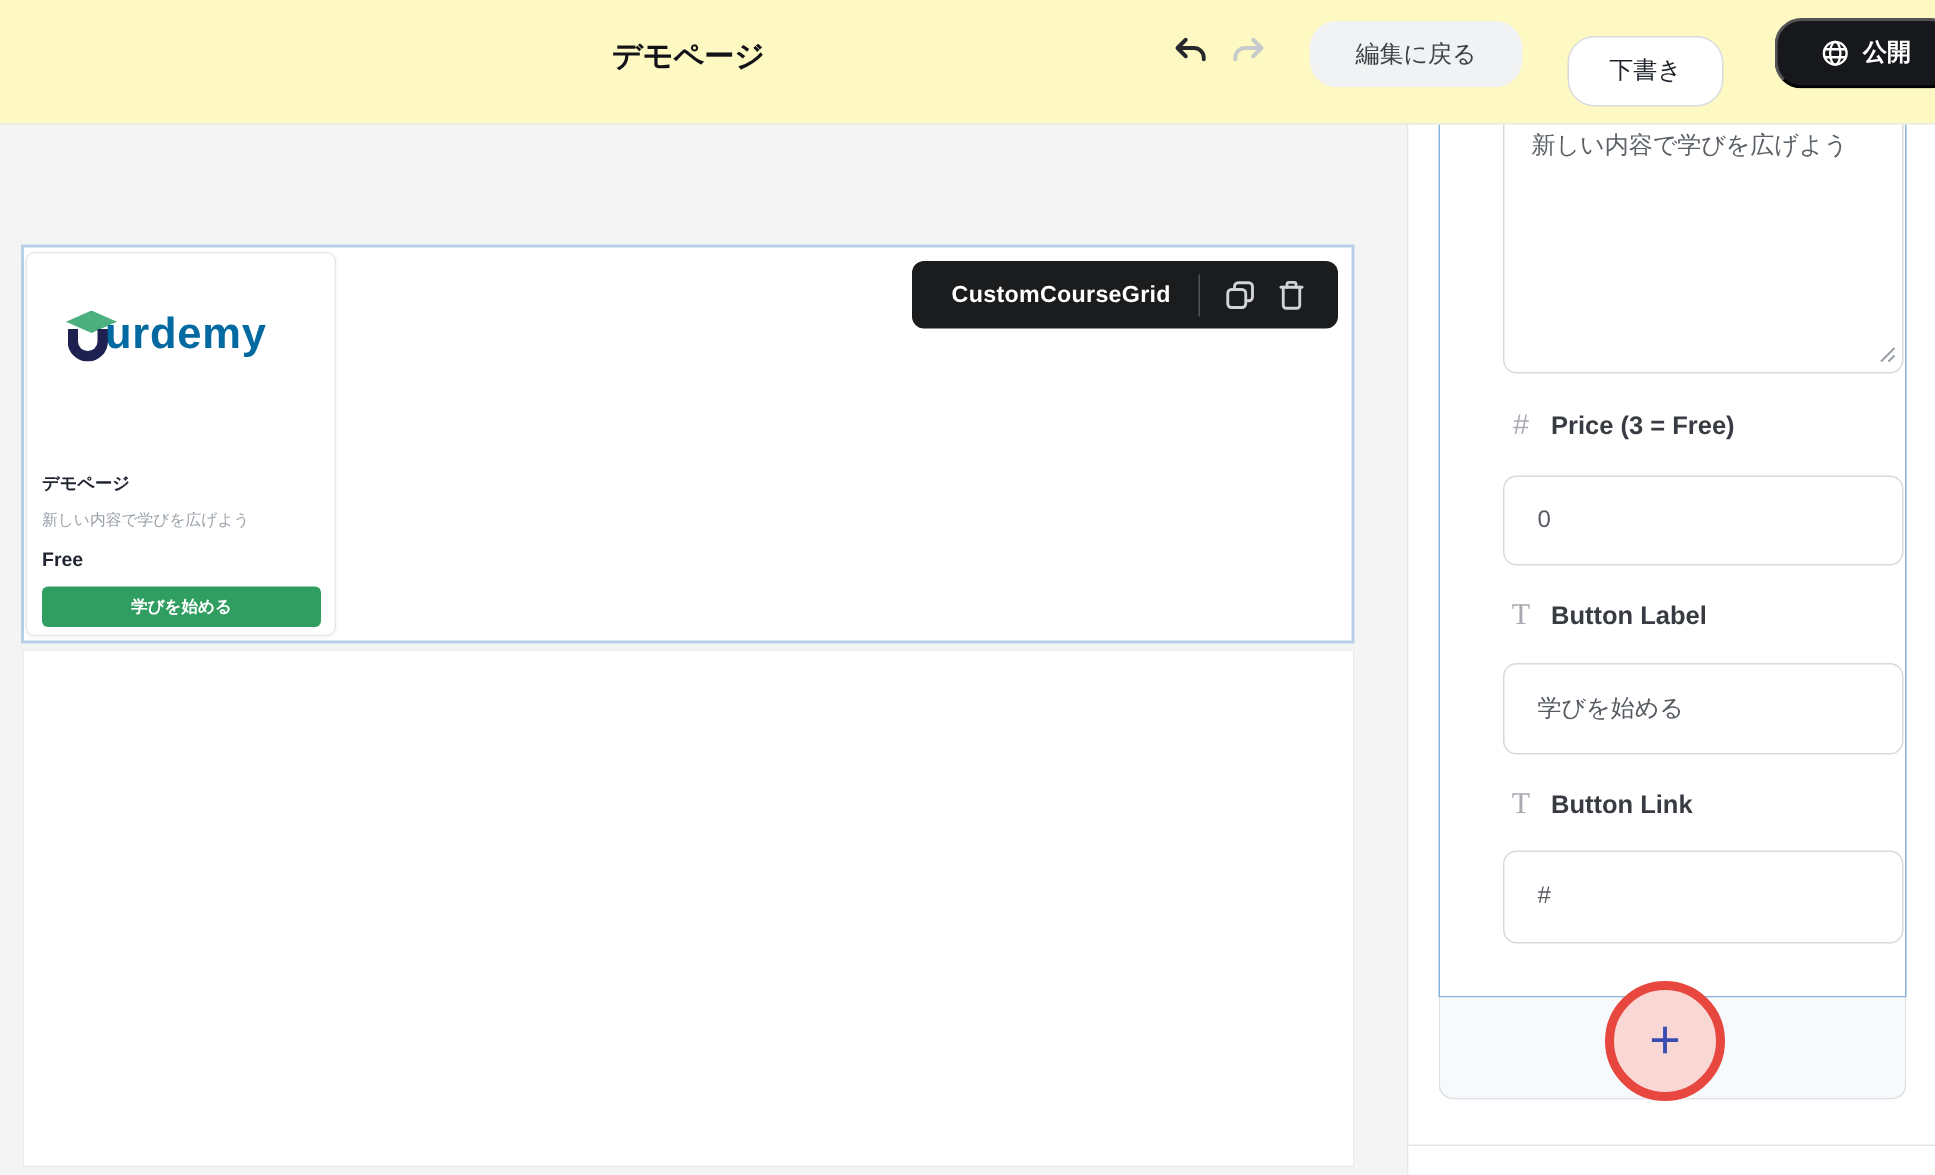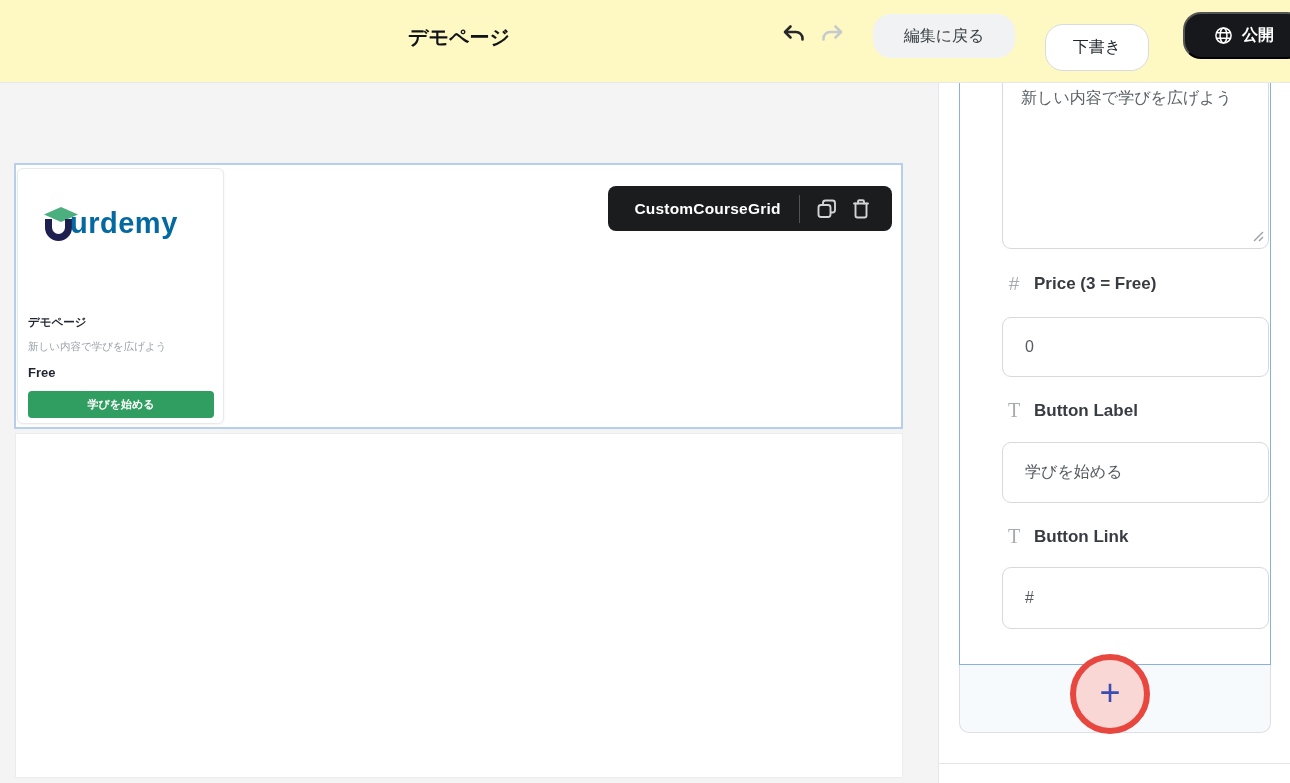--- a/index.html
+++ b/index.html
@@ -51,21 +51,21 @@
     color:#0369a1; letter-spacing:0.5px; }
   .card-title { position:absolute; left:10px; top:146px; font-size:11.5px; font-weight:700; color:#1f2430; }
   .card-desc { position:absolute; left:10px; top:171px; font-size:10.5px; color:#9aa1a9; }
   .card-price { position:absolute; left:10px; top:196px; font-size:13px; font-weight:700; color:#1f2430; }
   .card-cta { position:absolute; left:10px; top:222px; width:186px; height:27px; background:#2f9e60;
     border:none; border-radius:4px; color:#fff; font-size:11px; font-weight:700; cursor:pointer; }
 
   
   .block-toolbar { position:absolute; left:608px; top:91px; width:284px; height:45px;
     background:#1b1c1e; border-radius:8px; display:flex; align-items:center; padding:0 14px;
-    color:#fff; z-index:10;margin-top:12px; }
+    color:#fff; z-index:10; }
   .block-name { font-size:15.5px; font-weight:600; letter-spacing:.2px; flex:1; text-align:center; }
   .bt-sep { width:1px; height:28px; background:#515254; margin:0 10px 0 6px; }
   .bt-icon { width:34px; height:34px; display:flex; align-items:center; justify-content:center;
     color:#d2d4d6; cursor:pointer; }
 
   
   .lower-section { position:absolute; left:15px; top:350px; width:888px; height:345px;
     background:#fff; border:1px solid #ececee; }
 
   

